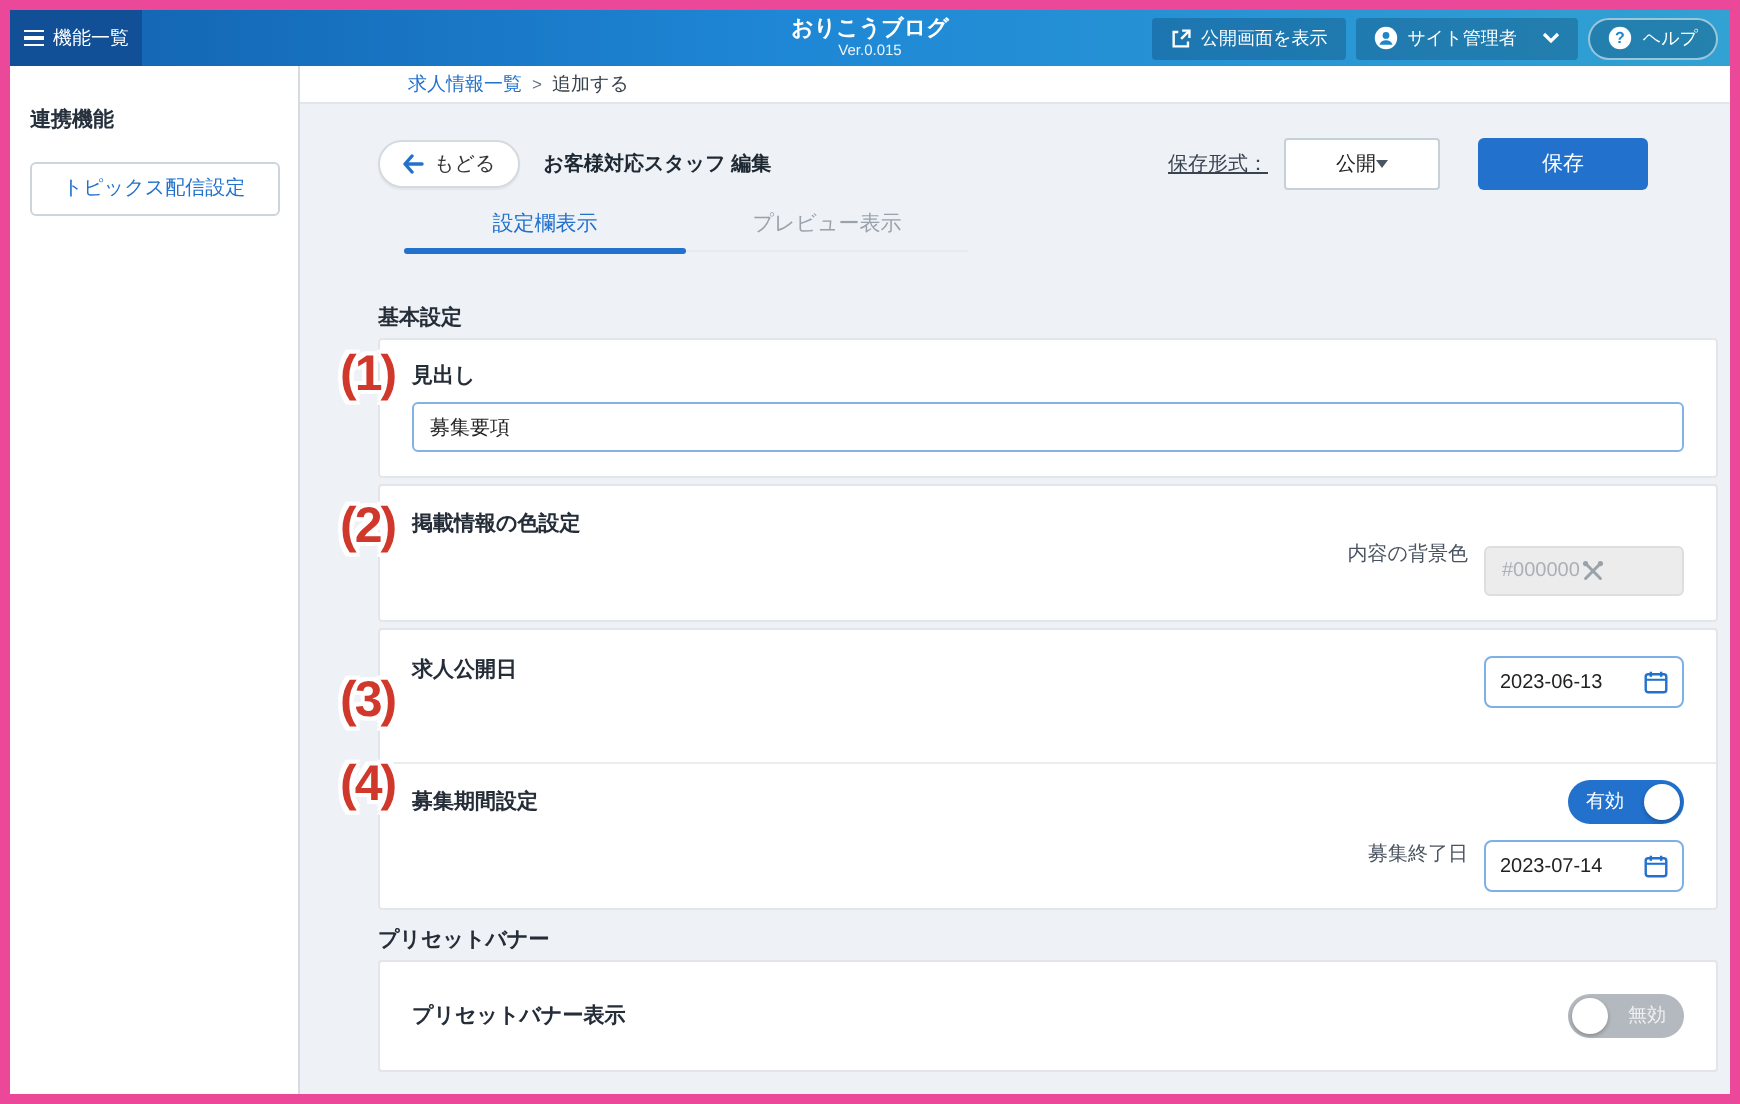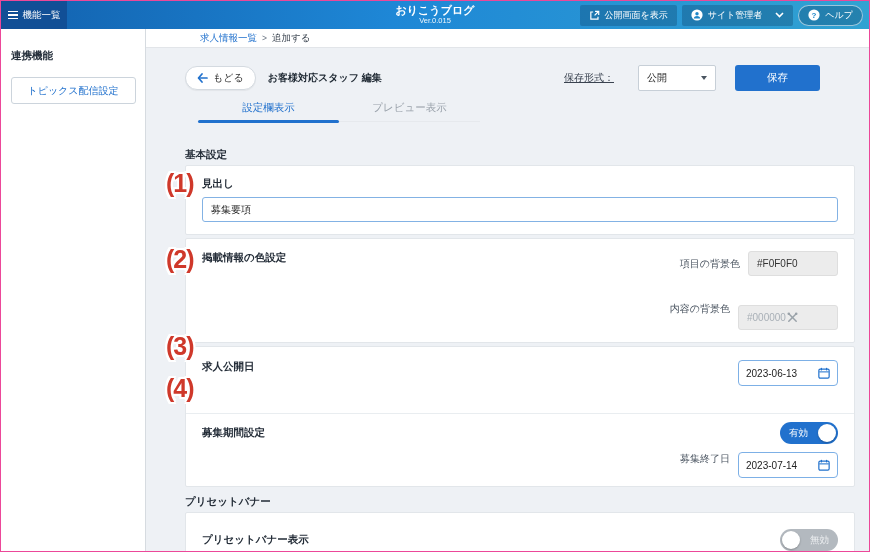--- a/index.html
+++ b/index.html
@@ -1,17 +1,17 @@
 <!DOCTYPE html>
 <html><head>
 <meta charset="utf-8">
 <style>
   * { margin:0; padding:0; box-sizing:border-box; }
   body { font-family:"Liberation Sans","DejaVu Sans",sans-serif; background:#fff; }
-  .screen { width:870px; height:552px; border:1px solid #ec4899; background:#eef1f5;
+  .screen { width:870px; height:552px; border:5px solid #ec4899; background:#eef1f5;
             display:flex; flex-direction:column; overflow:hidden; position:relative; }
 
   
   .topbar { flex:0 0 28px; height:28px; position:relative; color:#fff;
             background:linear-gradient(90deg,#1261ae 0%,#1e87d6 45%,#31a2d2 100%);
             display:flex; align-items:center; }
   .menu-btn { height:100%; width:66px; background:#114f96; display:flex; align-items:center;
               justify-content:center; gap:5px; font-size:9.5px; cursor:pointer; }
   .burger { display:flex; flex-direction:column; gap:2px; }
   .burger i { display:block; width:10px; height:1.5px; background:#fff; }
@@ -42,22 +42,22 @@
 
   
   .toolbar { margin-top:16px; display:flex; align-items:center; height:27px; }
   .back-pill { display:inline-flex; align-items:center; gap:5px; height:24px; padding:0 11px;
                border:1px solid #d4dae0; border-radius:12px; background:#fff; font-size:10px; color:#333;
                box-shadow:0 1px 1px rgba(0,0,0,.05); cursor:pointer; }
   .page-title { font-size:10px; font-weight:bold; color:#1f2933; margin-left:12px; }
   .toolbar-right { margin-left:auto; display:flex; align-items:center; margin-right:35px; }
   .fmt-label { font-size:10px; color:#3a4350;text-decoration:underline; }
   .fmt-select { width:78px; height:26px; border:1px solid #c7cfd7; border-radius:2px; background:#fff;
-                display:flex; align-items:center; justify-content:space-between; padding:0 8px;
-                font-size:10px; color:#222; margin-left:24px; cursor:pointer; }
+                display:flex; align-items:center; justify-content:center; padding:0 8px;
+                font-size:10px; color:#222; margin-left:8px; cursor:pointer; }
   .caret-down { width:0; height:0; border-left:3.5px solid transparent; border-right:3.5px solid transparent;
                 border-top:4.5px solid #4a5561; }
   .save-btn { width:85px; height:26px; background:#2171cd; color:#fff; font-size:10.5px; border:none;
               border-radius:3px; margin-left:19px; cursor:pointer; }
 
   
   .tabs { display:flex; margin:10px 0 0 13px; width:282px; border-bottom:1px solid #e6e9ed; }
   .tab { width:141px; text-align:center; font-size:10.5px; padding-bottom:6px; color:#9aa2ab;
          position:relative; cursor:pointer; }
   .tab.active { color:#2171cd; }
@@ -210,26 +210,20 @@
         <div class="section-title st-basic">基本設定</div>
 
         <div class="card card-heading">
           <div class="field-label">見出し</div>
           <input class="text-input" type="text" value="募集要項" style="">
         </div>
 
         <div class="card card-colors">
           <div class="field-label">掲載情報の色設定</div>
           <div class="color-col">
-            <div class="color-row">
-              <span class="color-label">項目の背景色</span>
-              <div class="color-box">
-                <span>#F0F0F0</span>
-              </div>
-            </div>
             <div class="color-row">
               <span class="color-label">内容の背景色</span>
               <div class="color-box disabled">
                 <span>#000000</span>
                 <svg width="13" height="13" viewBox="0 0 14 14">
                   <line x1="3" y1="3" x2="11" y2="11" stroke="#9aa2a9" stroke-width="1.6" stroke-linecap="round"></line>
                   <line x1="11" y1="3" x2="3" y2="11" stroke="#9aa2a9" stroke-width="1.6" stroke-linecap="round"></line>
                   <circle cx="3" cy="3" r="1.4" fill="#9aa2a9"></circle>
                   <circle cx="11" cy="3" r="1.4" fill="#9aa2a9"></circle>
                 </svg>

